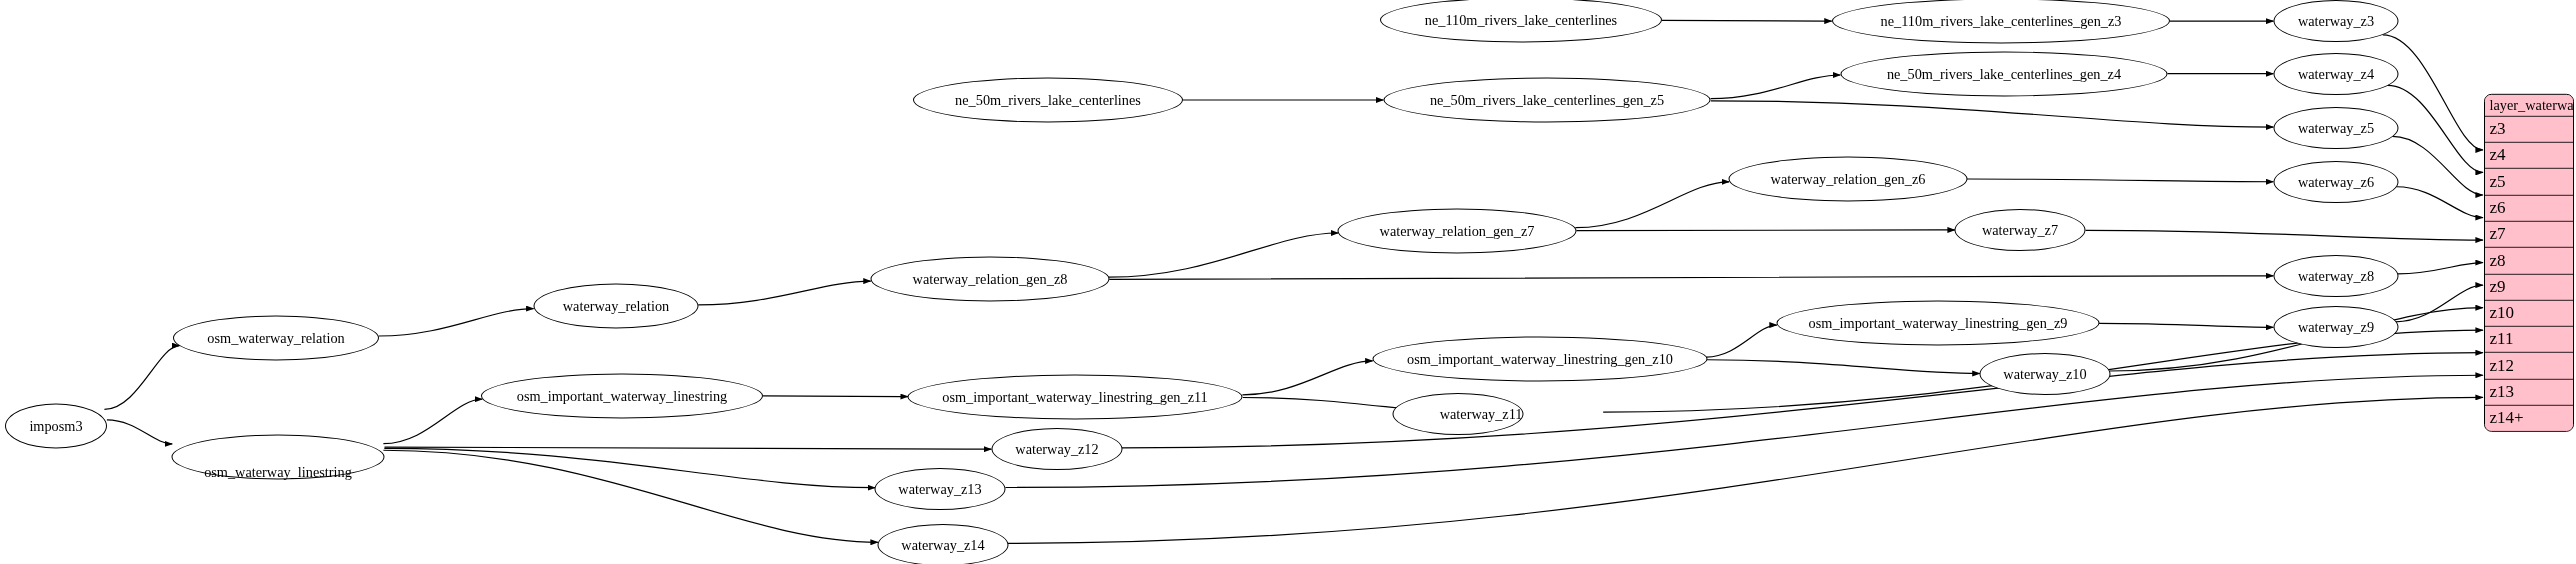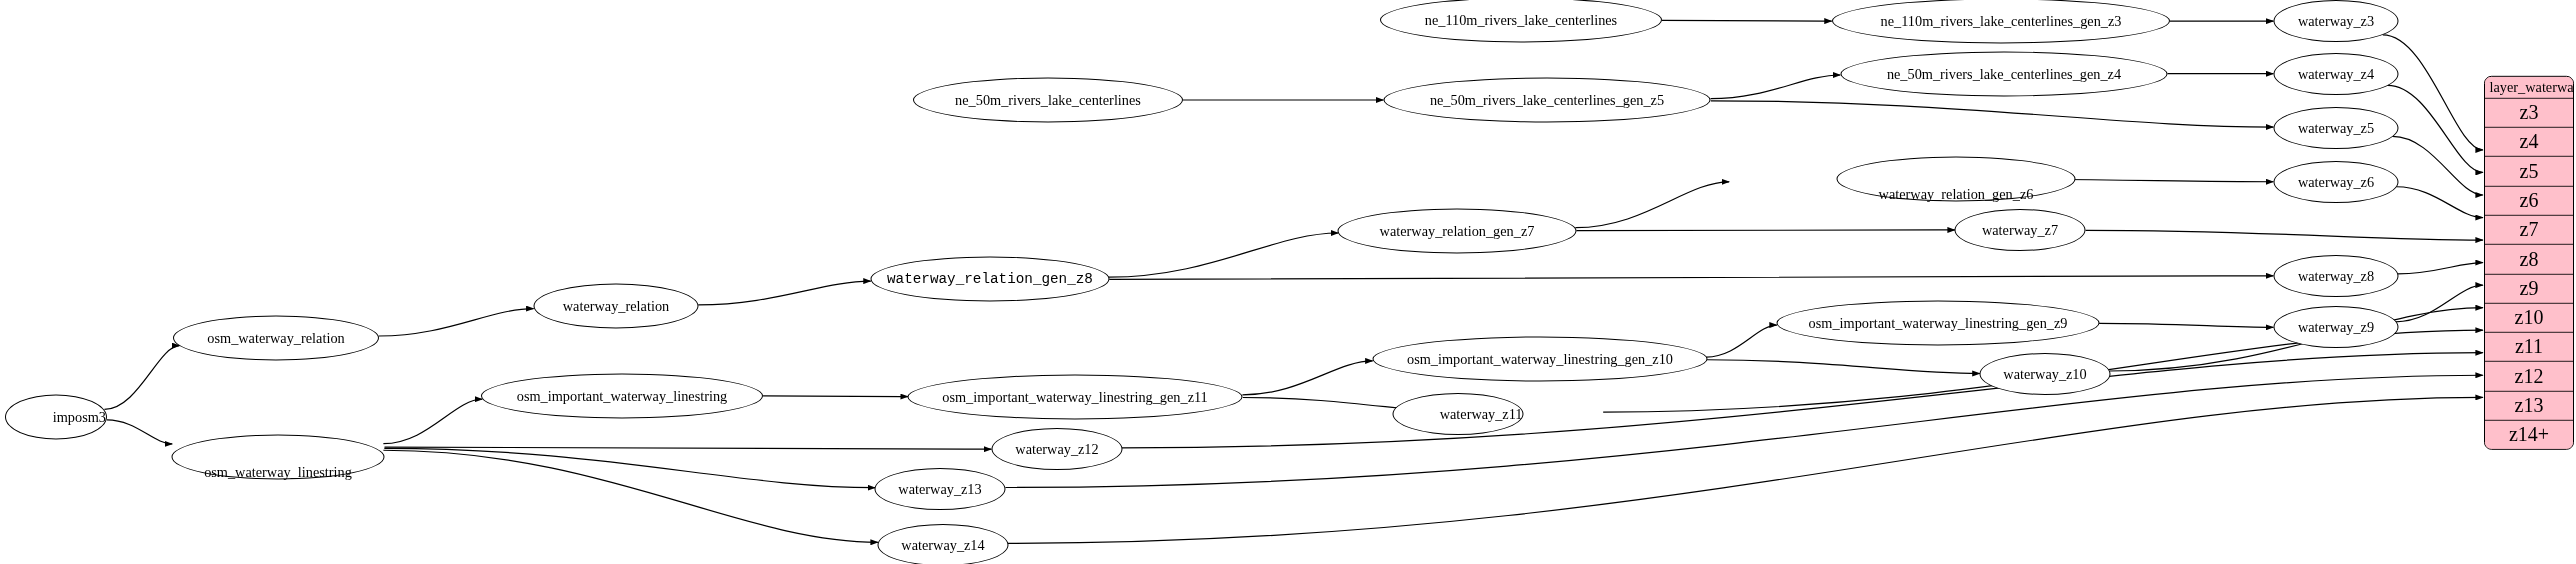--- a/index.html
+++ b/index.html
@@ -52,23 +52,22 @@
   .table-title {
     font-size: 14.3px;
     color: #000000;
     text-align: center;
     padding: 1.5px 4.5px 2.3px 4.5px;
     border-bottom: 1.2px solid #000000;
     background: #ffc0cb;
     white-space: nowrap;
   }
   .table-row {
-    font-size: 20px;
+    font-size: 17px;
     color: #000000;
-    text-align: center;
     padding: 2.3px 4.5px 3px 4.5px;
     background: #ffc0cb;
     border-bottom: 1.2px solid #000000;
     white-space: nowrap;
   }
   .table-row.last { border-bottom: none; }
 </style>
 </head>
 <body>
 
@@ -113,36 +112,36 @@
         <path d="M3192.677701381514,364.534862256484 C3243.672735759833,364.534862256484 3274.2697563868237,349.5 3306,349.5" fill="none" stroke="#000000" stroke-width="1.6" marker-end="url(#arrow)"></path>
         <path d="M3189.814088902485,428.31678905660635 C3242.0977488963667,428.31678905660635 3273.467944892696,379.5 3306,379.5" fill="none" stroke="#000000" stroke-width="1.6" marker-end="url(#arrow)"></path>
         <path d="M2809.021216569845,493.81175803791973 C3032.6616691134145,493.81175803791973 3166.8459406395564,409.5 3306,409.5" fill="none" stroke="#000000" stroke-width="1.6" marker-end="url(#arrow)"></path>
         <path d="M2134.661345897439,548.5318671602645 C2661.763740243591,548.5318671602645 2978.0251768512826,439.5 3306,439.5" fill="none" stroke="#000000" stroke-width="1.6" marker-end="url(#arrow)"></path>
         <path d="M1493.8019175056454,596.1116212327129 C2309.291054628105,596.1116212327129 2798.5845369015806,469.5 3306,469.5" fill="none" stroke="#000000" stroke-width="1.6" marker-end="url(#arrow)"></path>
         <path d="M1338.7647638252733,648.9423491203385 C2224.0206201039005,648.9423491203385 2755.1741338710763,499.5 3306,499.5" fill="none" stroke="#000000" stroke-width="1.6" marker-end="url(#arrow)"></path>
         <path d="M1341.6022069138264,723.3254851418072 C2225.5812138026045,723.3254851418072 2755.9686179358714,529 3306,529" fill="none" stroke="#000000" stroke-width="1.6" marker-end="url(#arrow)"></path>
       </g>
   </svg>
   <div id="nodes">
-      <div class="node" style="left: 56px; top: 417px; width: 102px; height: 45px; justify-content: flex-end;">
+      <div class="node" style="left: 56px; top: 426px; width: 102px; height: 45px;">
         <span>imposm3</span>
       </div>
       <div class="node" style="left: 276px; top: 338px; width: 206px; height: 45px;">
         <span>osm_waterway_relation</span>
       </div>
       <div class="node" style="left: 278px; top: 457px; width: 213px; height: 45px; align-items: flex-end;">
         <span>osm_waterway_linestring</span>
       </div>
       <div class="node" style="left: 616px; top: 306px; width: 165px; height: 45px;">
         <span>waterway_relation</span>
       </div>
       <div class="node" style="left: 622px; top: 396px; width: 282px; height: 45px;">
         <span>osm_important_waterway_linestring</span>
       </div>
-      <div class="node" style="left: 990px; top: 279px; width: 239px; height: 45px; font-family: Liberation Mono, monospace;">
+      <div class="node" style="left: 990px; top: 279px; width: 239px; height: 45px;">
         <span>waterway_relation_gen_z8</span>
       </div>
       <div class="node" style="left: 1075px; top: 397px; width: 335px; height: 45px; text-align: right;">
         <span>osm_important_waterway_linestring_gen_z11</span>
       </div>
       <div class="node" style="left: 1057px; top: 449px; width: 131px; height: 42px;">
         <span>waterway_z12</span>
       </div>
       <div class="node" style="left: 940px; top: 489px; width: 131px; height: 42px;">
         <span>waterway_z13</span>
@@ -158,21 +157,21 @@
       </div>
       <div class="node" style="left: 1547px; top: 100px; width: 327px; height: 45px;">
         <span>ne_50m_rivers_lake_centerlines_gen_z5</span>
       </div>
       <div class="node" style="left: 1457px; top: 231px; width: 239px; height: 45px;">
         <span>waterway_relation_gen_z7</span>
       </div>
       <div class="node" style="left: 1540px; top: 359px; width: 335px; height: 45px;">
         <span>osm_important_waterway_linestring_gen_z10</span>
       </div>
-      <div class="node" style="left: 1956px; top: 179px; width: 239px; height: 45px; align-items: flex-end;">
+      <div class="node" style="left: 1848px; top: 179px; width: 239px; height: 45px;">
         <span>waterway_relation_gen_z6</span>
       </div>
       <div class="node" style="left: 2001px; top: 21px; width: 338px; height: 45px;">
         <span>ne_110m_rivers_lake_centerlines_gen_z3</span>
       </div>
       <div class="node" style="left: 2004px; top: 74px; width: 327px; height: 45px; align-items: center;">
         <span>ne_50m_rivers_lake_centerlines_gen_z4</span>
       </div>
       <div class="node" style="left: 1938px; top: 323px; width: 323px; height: 45px;">
         <span>osm_important_waterway_linestring_gen_z9</span>

